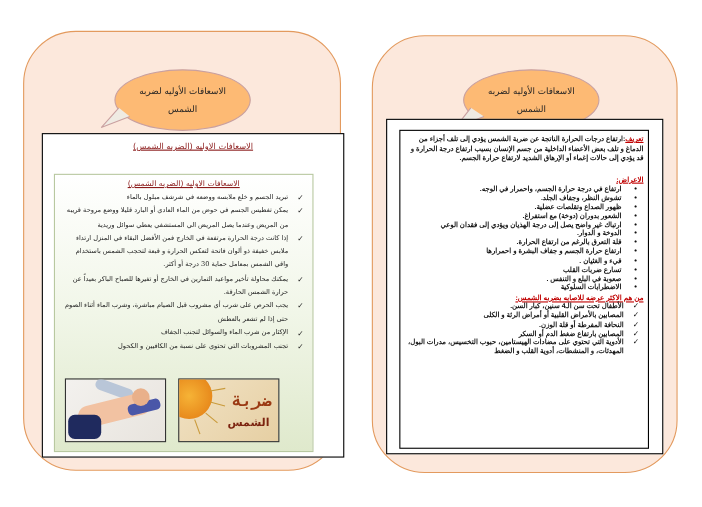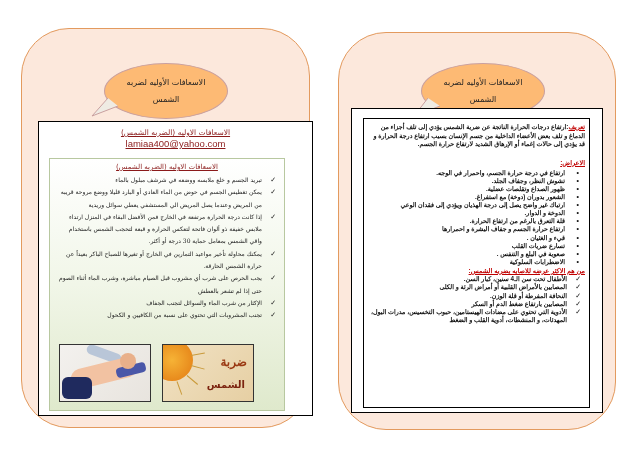--- a/index.html
+++ b/index.html
@@ -55,21 +55,21 @@
   .img-box {
     position:absolute; top:0; width:92px; height:58px; border:1px solid #333; box-sizing:border-box; overflow:hidden;
   }
   #img-patient { left:7px; background:linear-gradient(135deg,#f3f1ee 0%,#e8e4de 100%); }
   #img-sunstroke { left:110px; background:linear-gradient(135deg,#f1e2c4 0%,#e6cfa3 100%); }
   .sun {
     position:absolute; left:-12px; top:-6px; width:42px; height:42px; border-radius:50%;
     background:radial-gradient(circle,#f6b336 0%, #e88a1c 70%, #d8751b 100%);
   }
   .sun-ray { position:absolute; background:#c99a3a; height:1px; width:14px; transform-origin:left center; }
-  .sunstroke-text1 { position:absolute; right:6px; top:10px; font-size:12px; font-weight:bold; color:#9b3a14; direction:rtl; font-family:Liberation Sans, sans-serif; }
+  .sunstroke-text1 { position:absolute; right:6px; top:10px; font-size:15px; font-weight:bold; color:#9b3a14; direction:rtl; font-family:Liberation Mono, monospace; }
   .sunstroke-text2 { position:absolute; right:8px; top:34px; font-size:10px; font-weight:bold; color:#7c2410; direction:rtl; }
   .patient-body { position:absolute; left:10px; top:18px; width:68px; height:20px; background:#f2c2a2; border-radius:10px; transform:rotate(-14deg); }
   .patient-shorts { position:absolute; left:2px; top:32px; width:30px; height:22px; background:#1f2a5e; border-radius:6px; }
   .patient-head { position:absolute; left:60px; top:8px; width:16px; height:16px; background:#e9b08a; border-radius:50%; }
   .patient-pillow { position:absolute; left:56px; top:20px; width:30px; height:10px; background:#4a57a8; border-radius:4px; transform:rotate(-14deg); }
   .patient-hand { position:absolute; left:26px; top:4px; width:36px; height:10px; background:#b9c6d8; border-radius:5px; transform:rotate(20deg); }
 
   
   #right-doc-outer {
     position:absolute; left:351px; top:108px; width:252px; height:305px;
@@ -99,21 +99,20 @@
 <div id="bubble-left" class="bubble">
   <div>الاسعافات الأوليه لضربه</div>
   <div>الشمس</div>
 </div>
 <svg class="tail-svg" style="left:90px;top:96px;width:30px;height:22px;">
   <path d="M18 2 L2 20 L28 10" fill="#efebe3" stroke="#c9a0a0" stroke-width="1"></path>
 </svg>
 
 <div id="left-doc">
   <div class="left-title">الاسعافات الاوليه (الضربه الشمس)</div>
-  <div class="left-email">lamiaa400@yahoo.com</div>
 
   <div id="left-box">
     <div class="left-box-title">الاسعافات الاوليه (الضربه الشمس)</div>
     <ul class="left-list">
       <li><span class="check">✓</span><span>تبريد الجسم و خلع ملابسه ووضعه في شرشف مبلول بالماء</span></li>
       <li><span class="check">✓</span><span>يمكن تغطيس الجسم في حوض من الماء العادي أو البارد قليلا ووضع مروحة قريبه من المريض وعندما يصل المريض الي المستشفي يعطي سوائل وريدية</span></li>
       <li><span class="check">✓</span><span>إذا كانت درجة الحرارة مرتفعة في الخارج فمن الأفضل البقاء في المنزل ارتداء ملابس خفيفة ذو ألوان فاتحة لتعكس الحرارة و قبعة لتحجب الشمس باستخدام واقي الشمس بمعامل حماية 30 درجة أو أكثر.</span></li>
       <li><span class="check">✓</span><span>يمكنك محاولة تأخير مواعيد التمارين في الخارج أو تغيرها للصباح الباكر بعيداً عن حرارة الشمس الحارقة.</span></li>
       <li><span class="check">✓</span><span>يجب الحرص على شرب أي مشروب قبل الصيام مباشرة، وشرب الماء أثناء الصوم حتى إذا لم تشعر بالعطش</span></li>
       <li><span class="check">✓</span><span>الإكثار من شرب الماء والسوائل لتجنب الجفاف</span></li>

